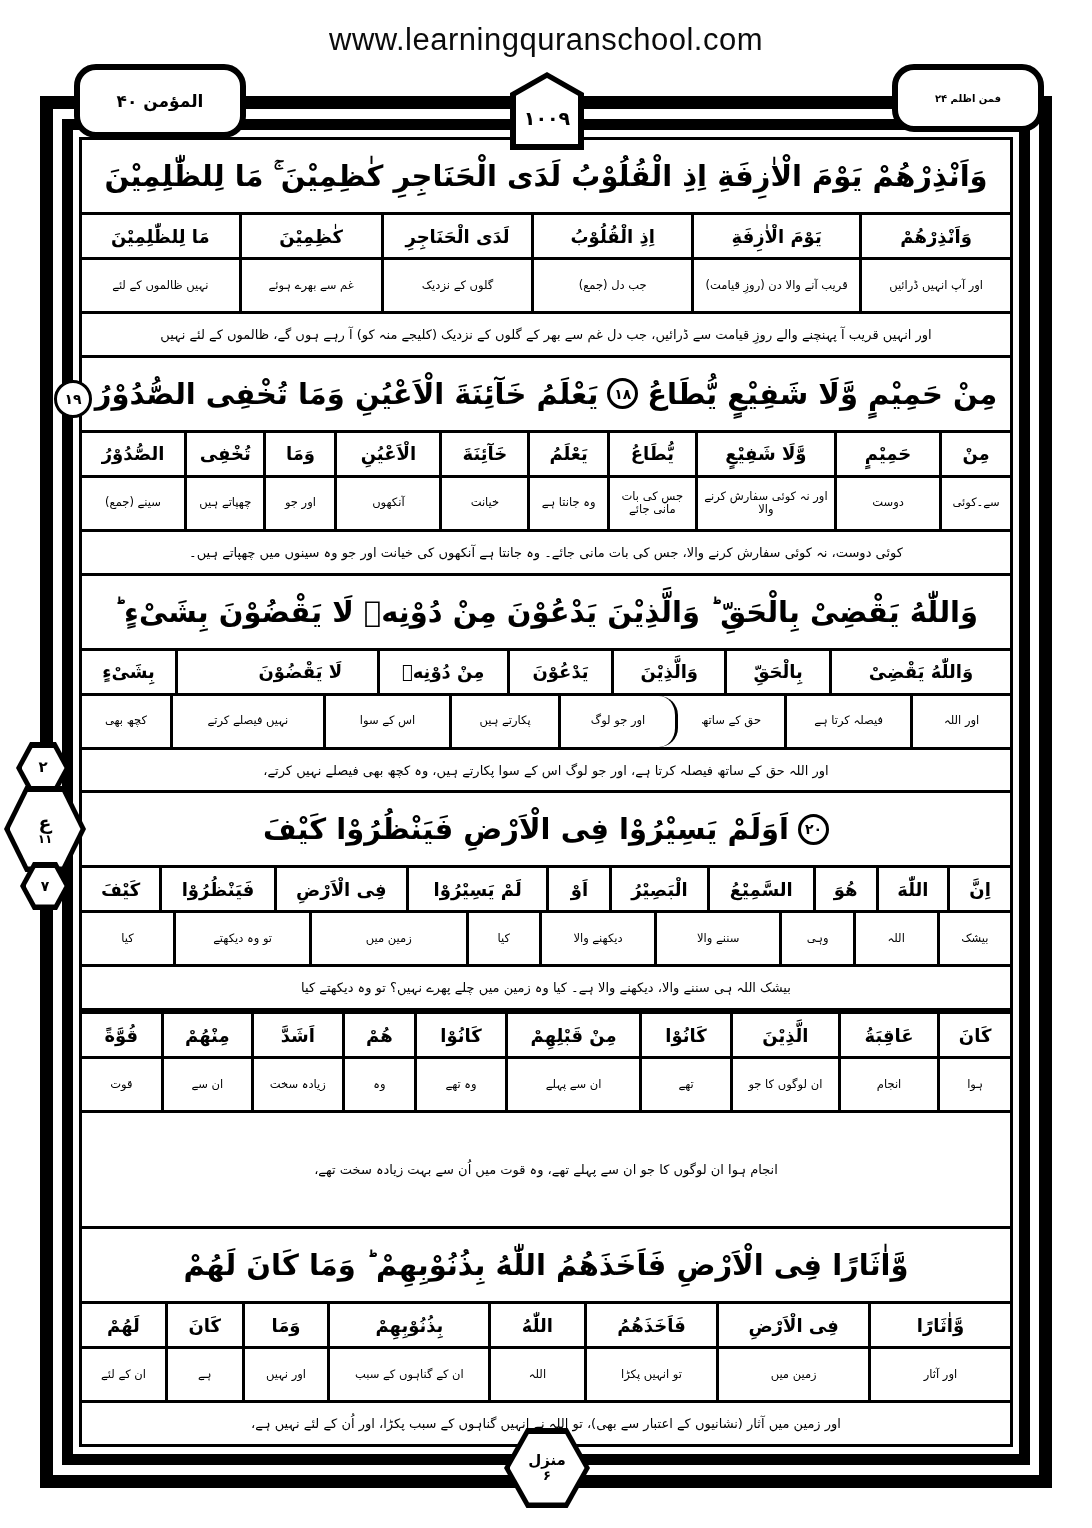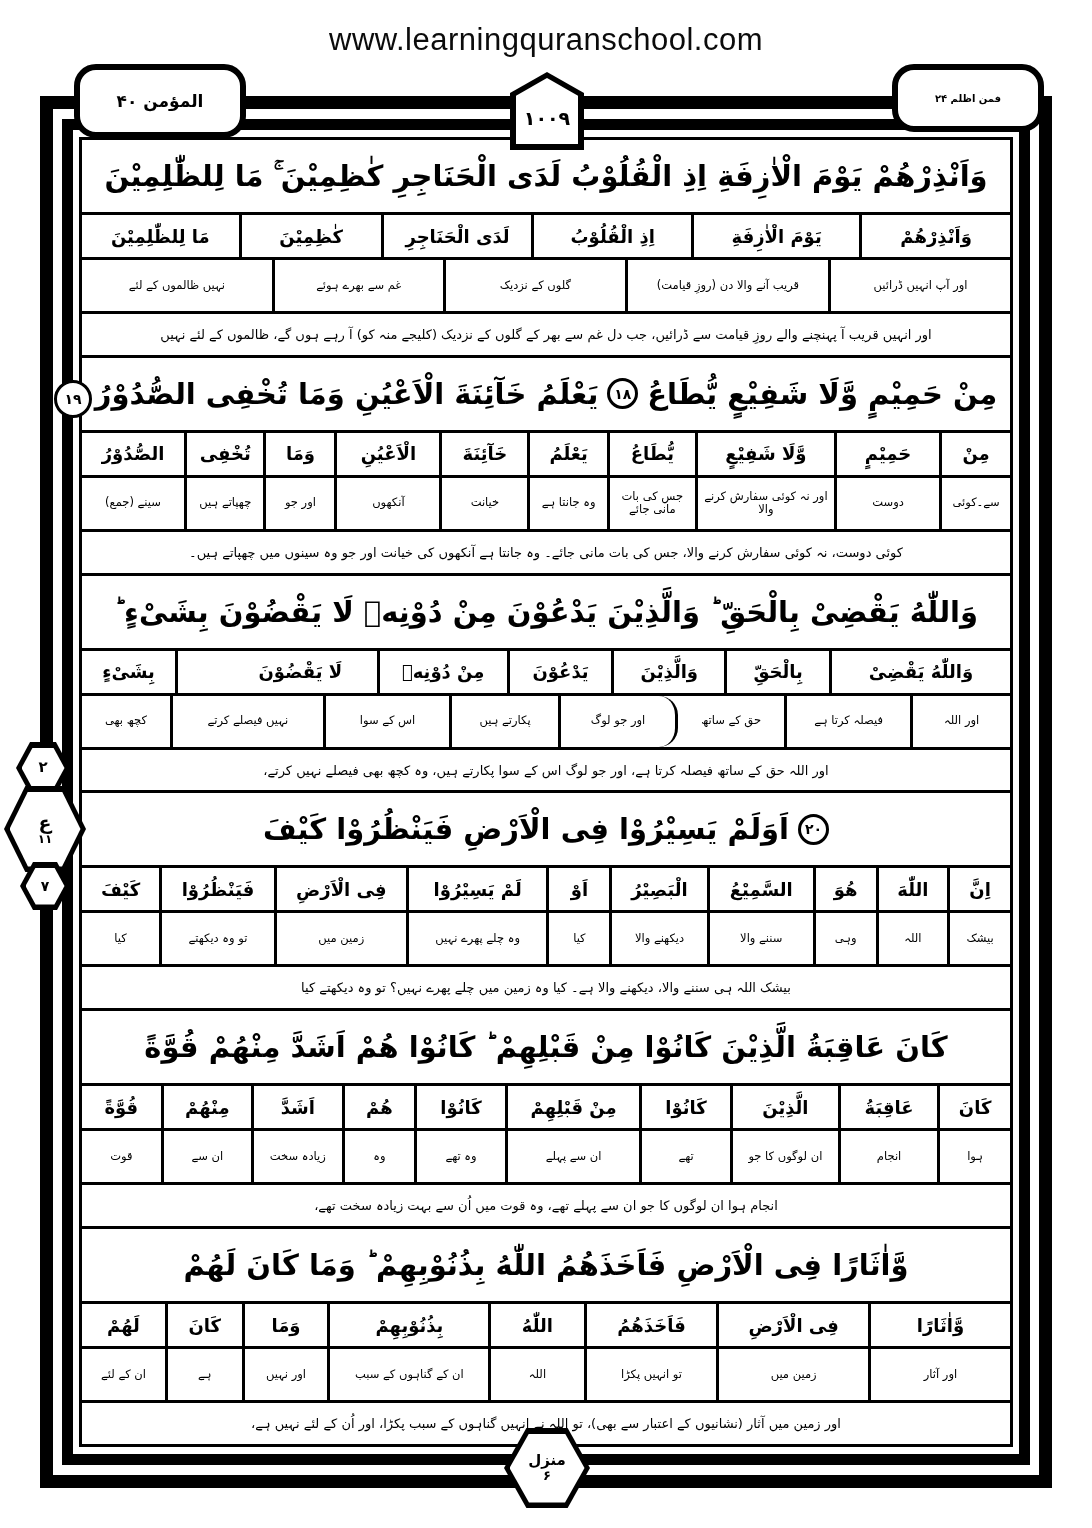--- a/index.html
+++ b/index.html
@@ -111,20 +111,21 @@
             <div class="word-cell" style="flex: 16 1 0px;">وَاَنْذِرْهُمْ</div>
             <div class="word-cell" style="flex: 18 1 0px;">يَوْمَ الْاٰزِفَةِ</div>
             <div class="word-cell" style="flex: 17 1 0px;">اِذِ الْقُلُوْبُ</div>
             <div class="word-cell" style="flex: 16 1 0px;">لَدَى الْحَنَاجِرِ</div>
             <div class="word-cell" style="flex: 15 1 0px;">كٰظِمِيْنَ</div>
             <div class="word-cell" style="flex: 17 1 0px;">مَا لِلظّٰلِمِيْنَ</div>
           </div>
           <div class="meaning-row">
             <div class="meaning-cell" style="flex: 16 1 0px;">اور آپ انہیں ڈرائیں</div>
             <div class="meaning-cell" style="flex: 18 1 0px;">قریب آنے والا دن (روزِ قیامت)</div>
+            <div class="meaning-cell" style="flex: 17 1 0px;">جب دل (جمع)</div>
             <div class="meaning-cell" style="flex: 16 1 0px;">گلوں کے نزدیک</div>
             <div class="meaning-cell" style="flex: 15 1 0px;">غم سے بھرے ہوئے</div>
             <div class="meaning-cell" style="flex: 17 1 0px;">نہیں ظالموں کے لئے</div>
           </div>
           <div class="full-row">اور انہیں قریب آ پہنچنے والے روزِ قیامت سے ڈرائیں، جب دل غم سے بھر کے گلوں کے نزدیک (کلیجے منہ کو) آ رہے ہوں گے، ظالموں کے لئے نہیں</div>
         </div>
         <div class="block">
           <div class="verse-row">
             <span class="verse-text">مِنْ حَمِيْمٍ وَّلَا شَفِيْعٍ يُّطَاعُ</span>
             <span class="ayah-badge">۱۸</span>
@@ -198,31 +199,27 @@
             <div class="word-cell" style="flex: 12 1 0px;">فَيَنْظُرُوْا</div>
             <div class="word-cell" style="flex: 8 1 0px;">كَيْفَ</div>
           </div>
           <div class="meaning-row">
             <div class="meaning-cell" style="flex: 6 1 0px;">بیشک</div>
             <div class="meaning-cell" style="flex: 7 1 0px;">اللہ</div>
             <div class="meaning-cell" style="flex: 6 1 0px;">وہی</div>
             <div class="meaning-cell" style="flex: 11 1 0px;">سننے والا</div>
             <div class="meaning-cell" style="flex: 10 1 0px;">دیکھنے والا</div>
             <div class="meaning-cell" style="flex: 6 1 0px;">کیا</div>
-            <div class="meaning-cell" style="flex: 15 1 0px;">وہ چلے پھرے نہیں</div>
             <div class="meaning-cell" style="flex: 14 1 0px;">زمین میں</div>
             <div class="meaning-cell" style="flex: 12 1 0px;">تو وہ دیکھتے</div>
             <div class="meaning-cell" style="flex: 8 1 0px;">کیا</div>
           </div>
           <div class="full-row">بیشک اللہ ہی سننے والا، دیکھنے والا ہے۔ کیا وہ زمین میں چلے پھرے نہیں؟ تو وہ دیکھتے کیا</div>
         </div>
         <div class="block">
-          <div class="verse-row">
-            <span class="verse-text">كَانَ عَاقِبَةُ الَّذِيْنَ كَانُوْا مِنْ قَبْلِهِمْ ؕ كَانُوْا هُمْ اَشَدَّ مِنْهُمْ قُوَّةً</span>
-          </div>
           <div class="word-row">
             <div class="word-cell" style="flex: 7 1 0px;">كَانَ</div>
             <div class="word-cell" style="flex: 10 1 0px;">عَاقِبَةُ</div>
             <div class="word-cell" style="flex: 11 1 0px;">الَّذِيْنَ</div>
             <div class="word-cell" style="flex: 9 1 0px;">كَانُوْا</div>
             <div class="word-cell" style="flex: 14 1 0px;">مِنْ قَبْلِهِمْ</div>
             <div class="word-cell" style="flex: 9 1 0px;">كَانُوْا</div>
             <div class="word-cell" style="flex: 7 1 0px;">هُمْ</div>
             <div class="word-cell" style="flex: 9 1 0px;">اَشَدَّ</div>
             <div class="word-cell" style="flex: 9 1 0px;">مِنْهُمْ</div>

